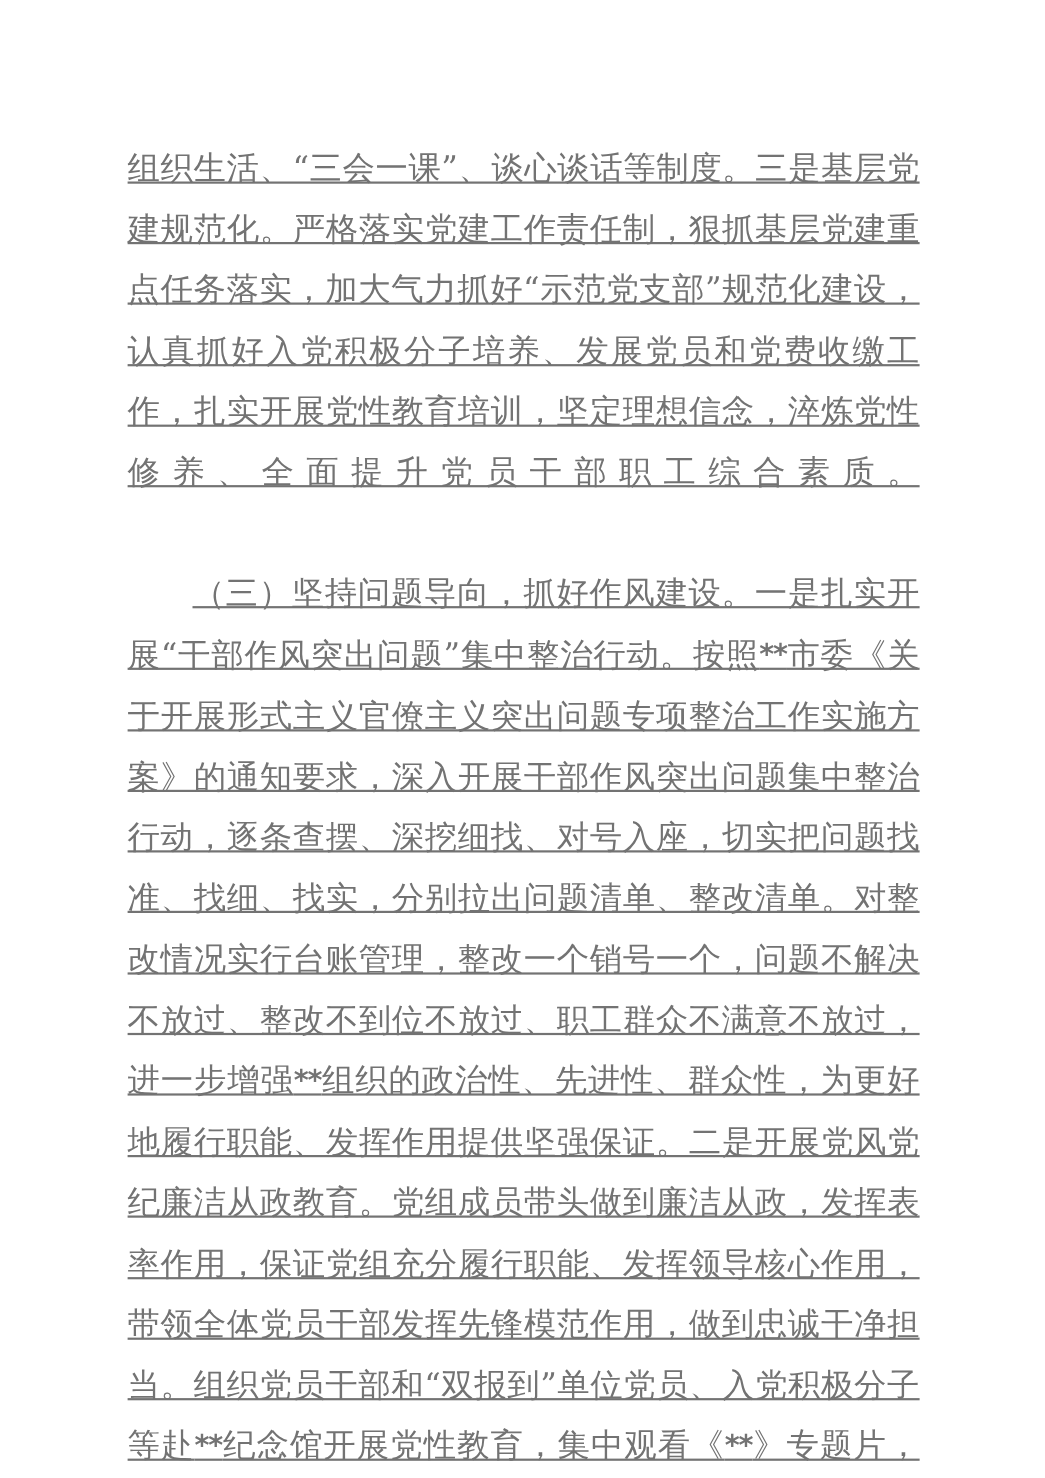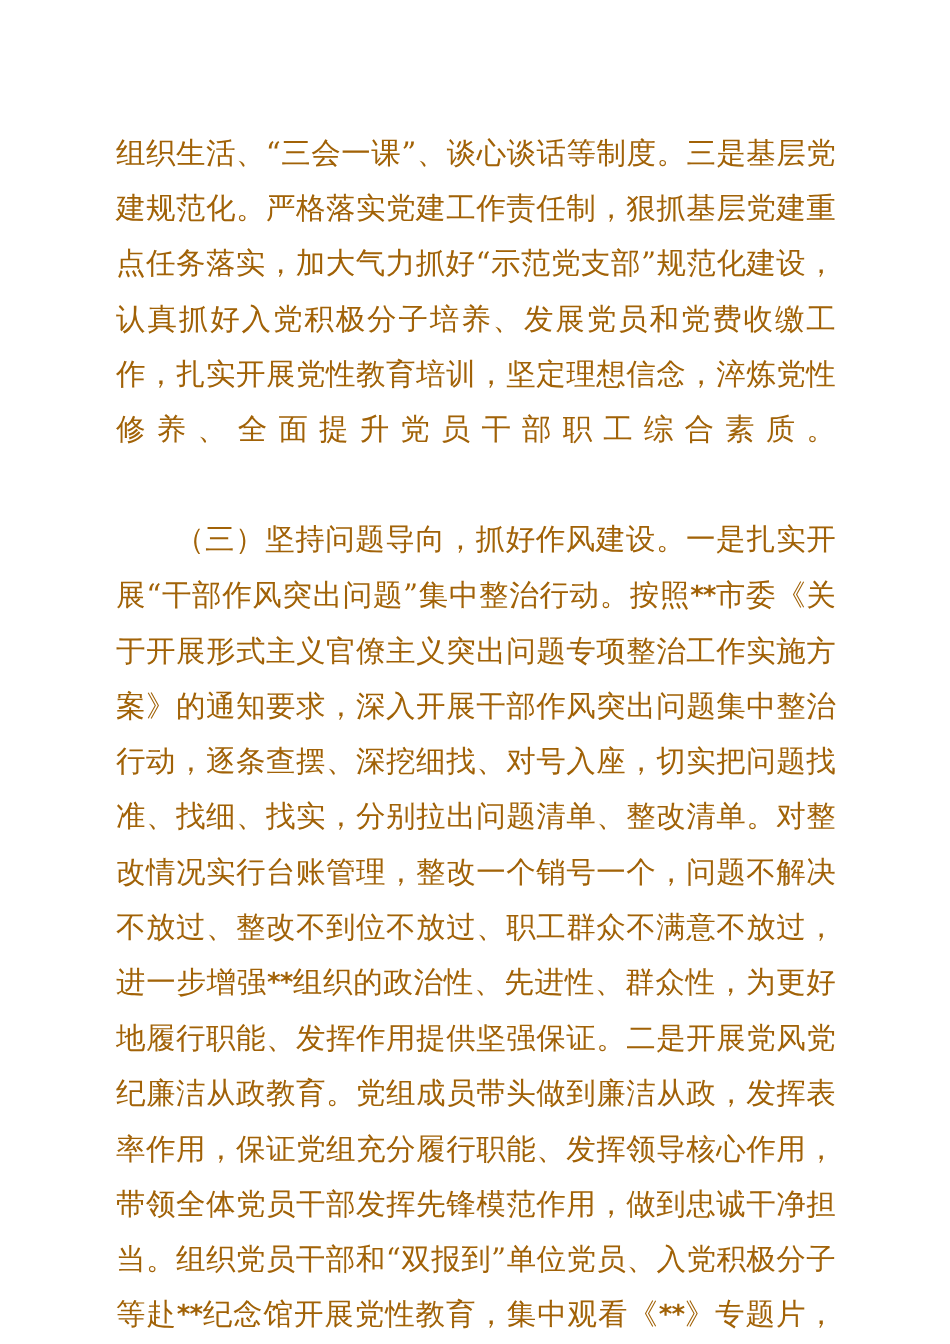--- a/index.html
+++ b/index.html
@@ -19,27 +19,28 @@
     position: absolute;
     left: 116px;
     top: 126px;
     width: 720px;
   }
   .para {
     margin: 0 0 0 0;
     font-family: "DejaVu Serif", "Liberation Serif", serif;
     font-size: 29.5px;
     line-height: 55.2px;
-    color: #a16207;
+    color: #737373;
     text-align: justify;
     text-justify: inter-character;
     letter-spacing: 0.2px;
     font-weight: 400;
     -webkit-font-smoothing: antialiased;
     text-rendering: geometricPrecision;
+    text-decoration: underline;
   }
   
   .para::after {
     content: "";
     display: inline-block;
     width: 100%;
   }
   .indent {
     text-indent: 59px;
   }

